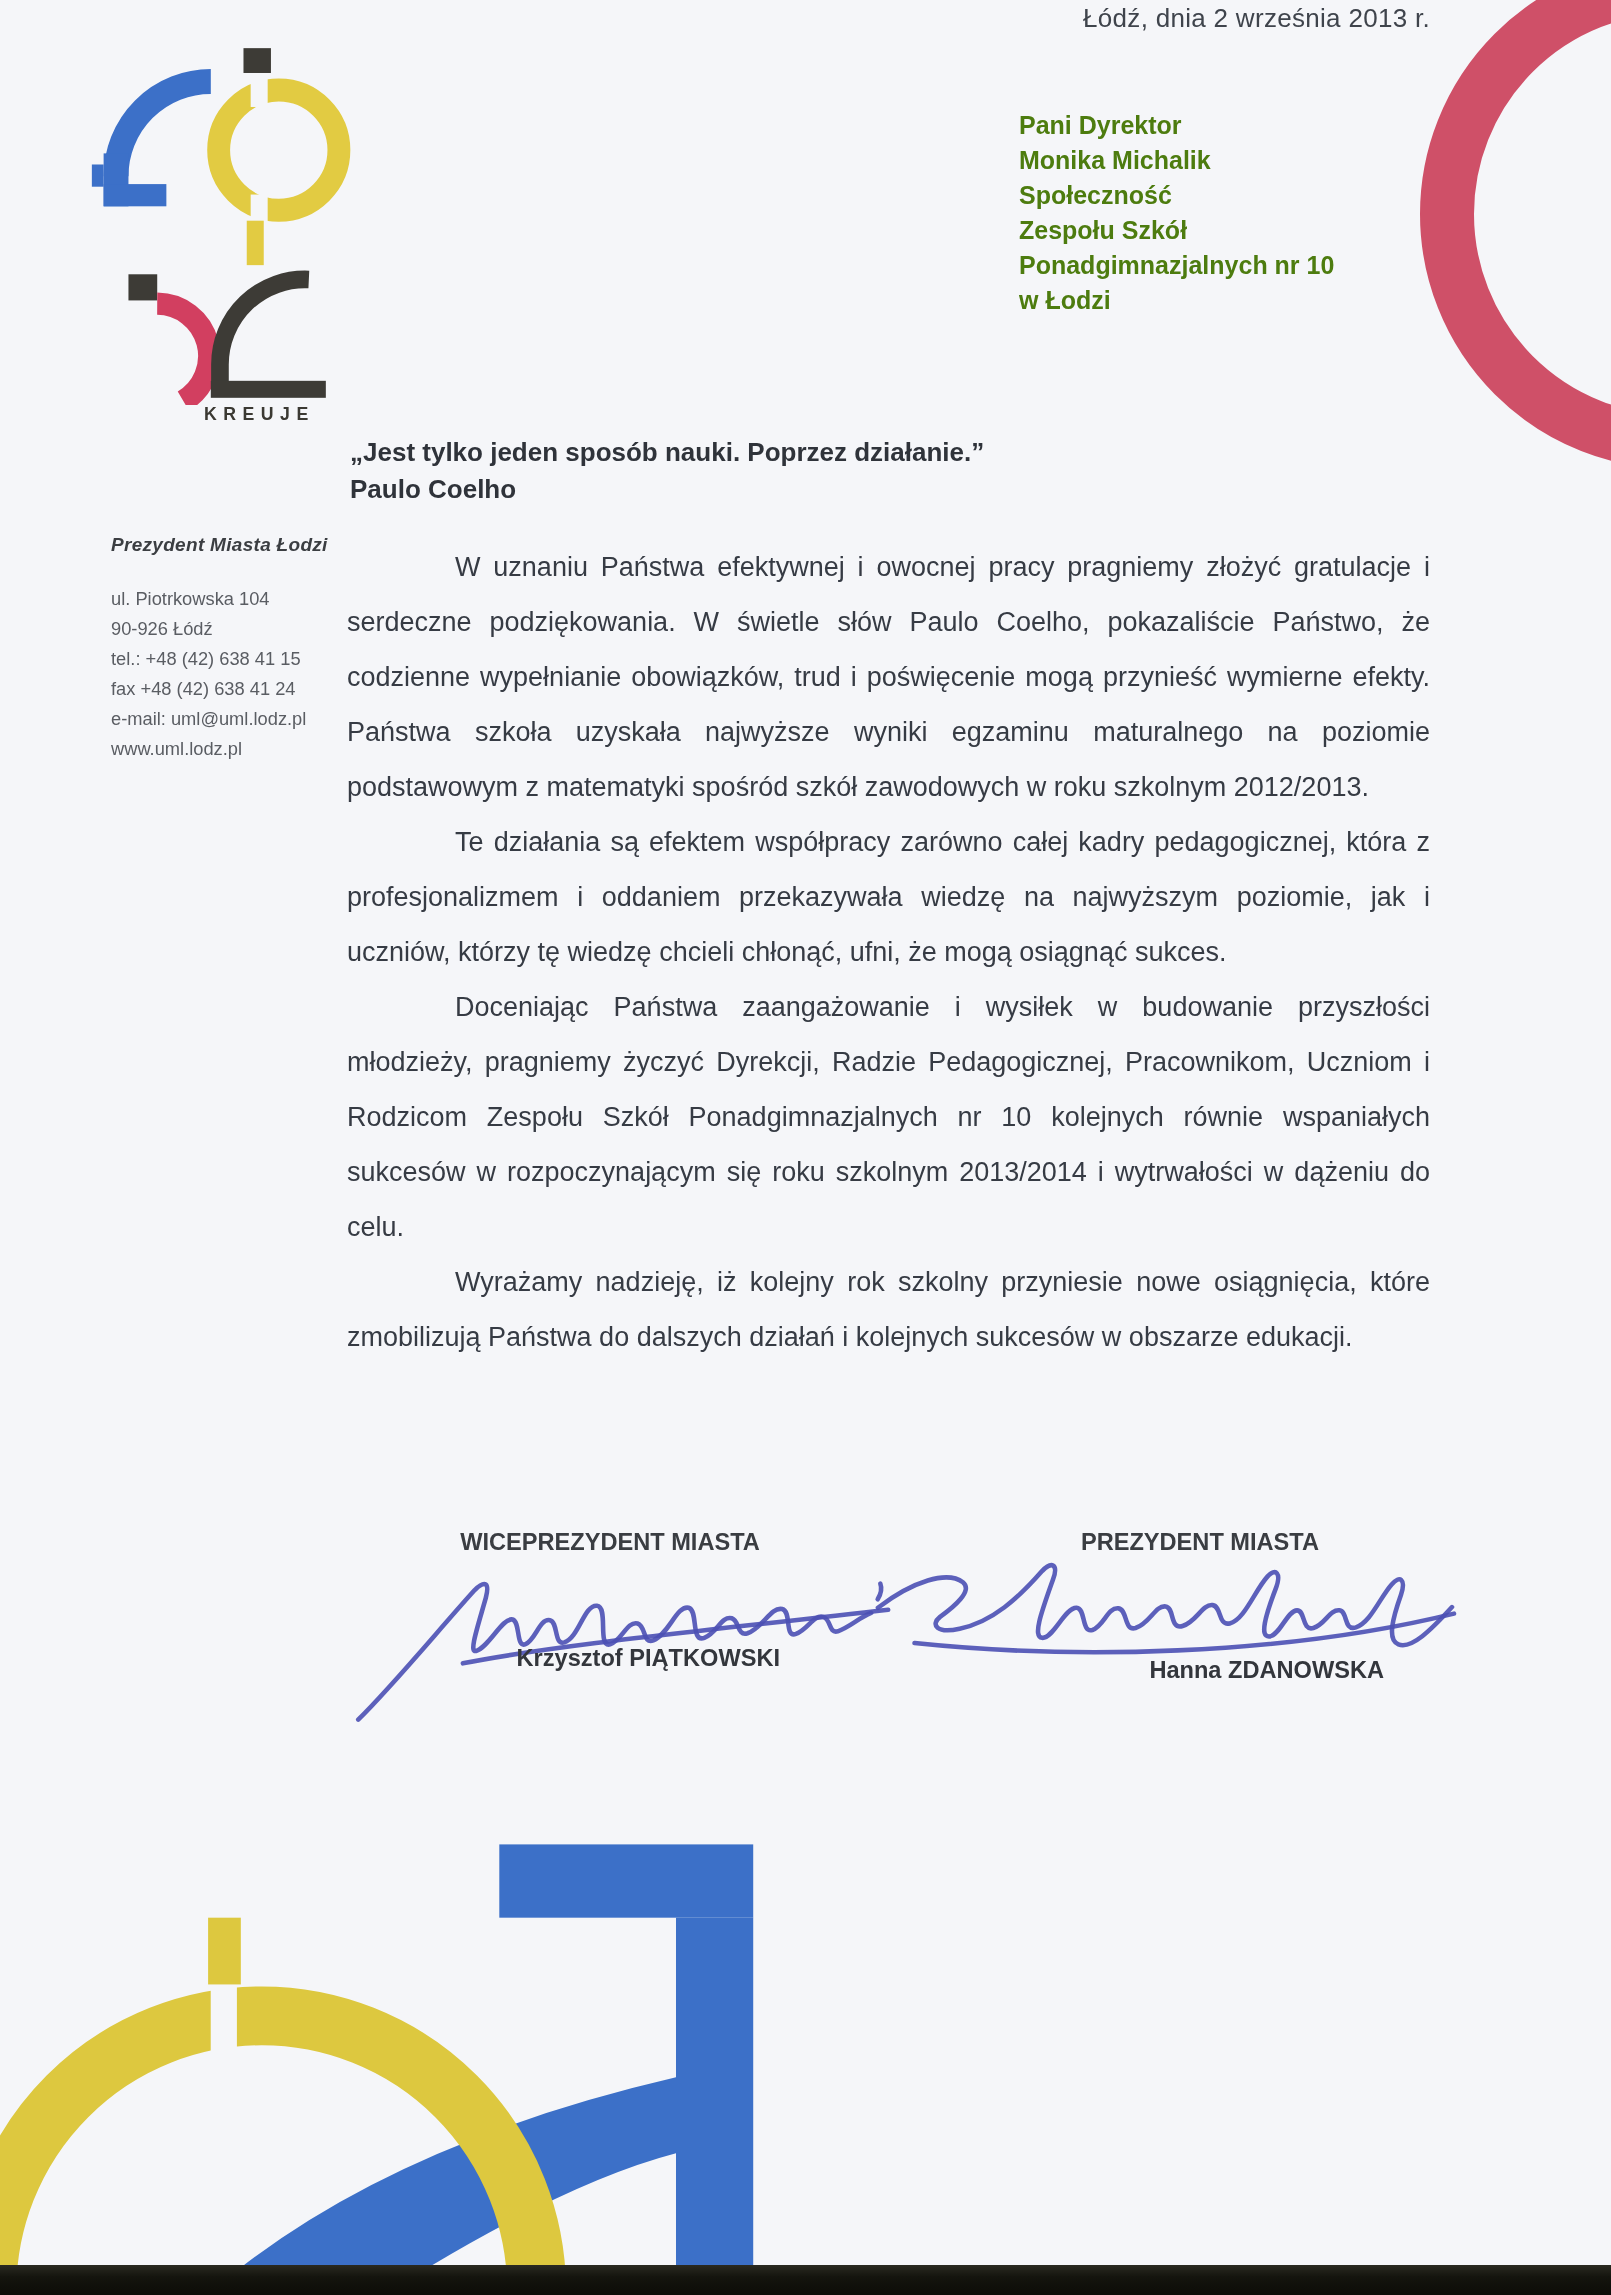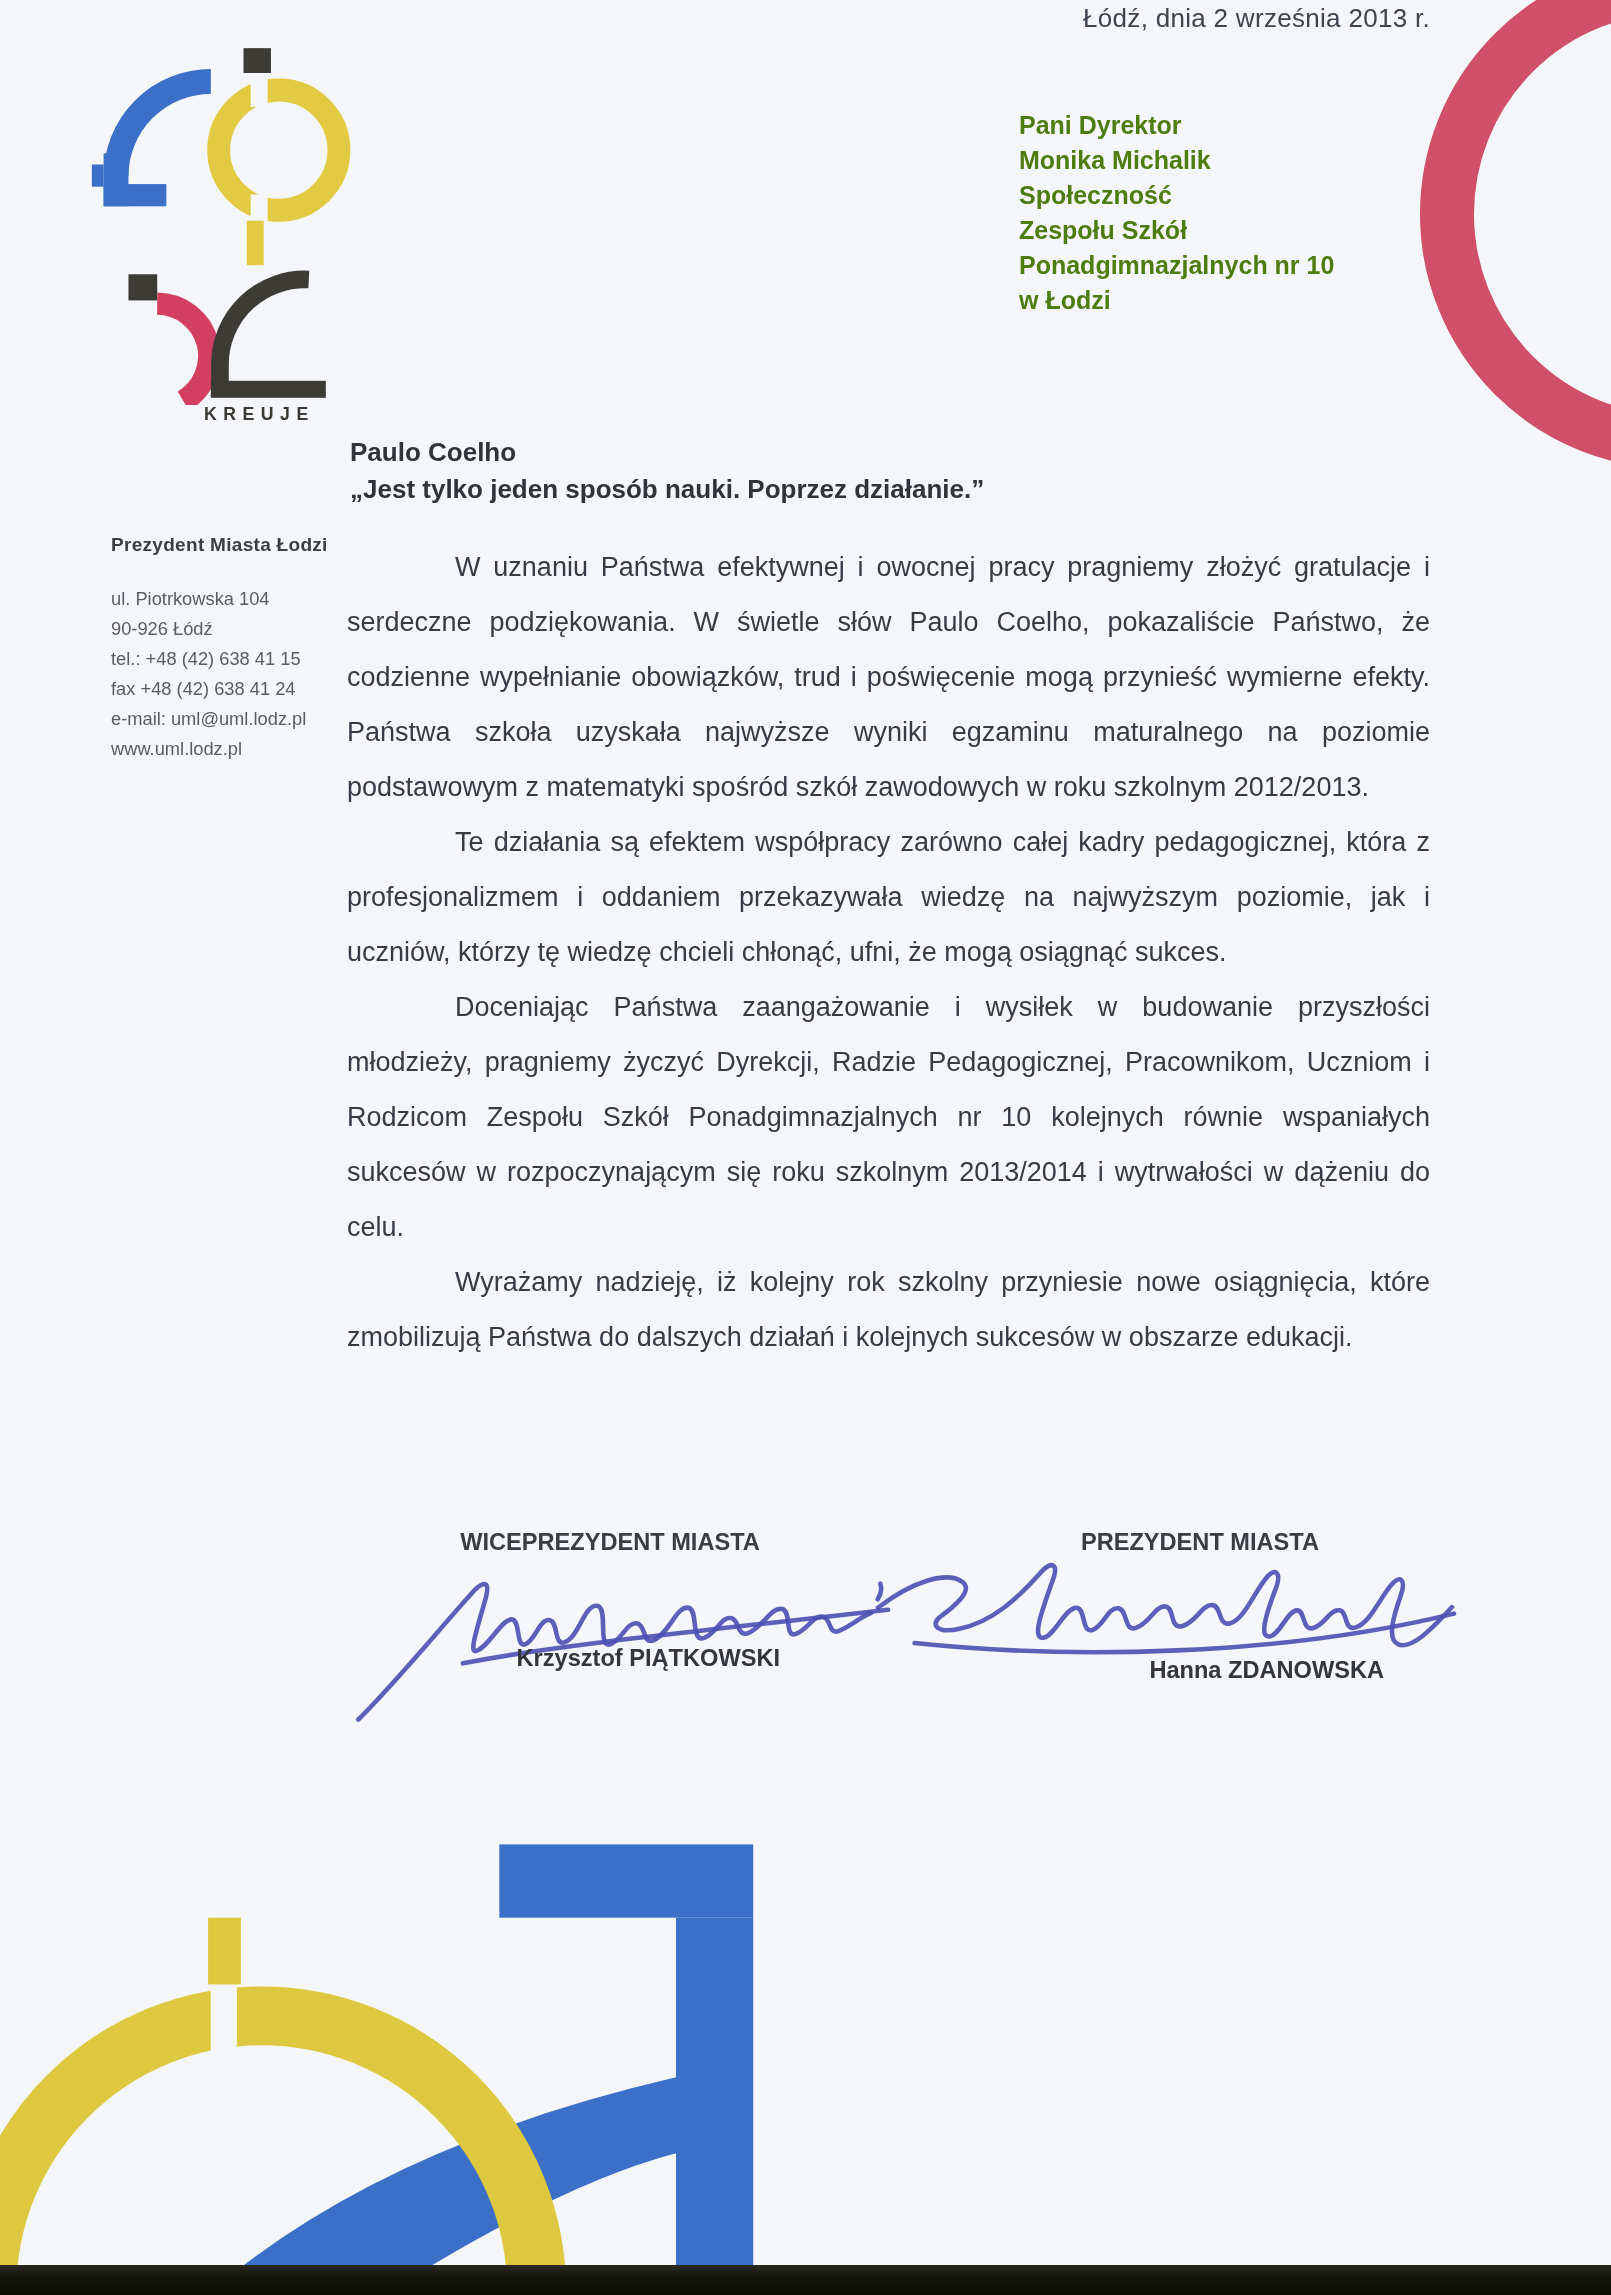--- a/index.html
+++ b/index.html
@@ -20,21 +20,21 @@
     left:785px;top:2.6px;width:645px;text-align:right;
     font-size:26px;color:#3f444c;letter-spacing:0.3px;
   }
   
   .recipient{
     left:1019px;top:108px;font-weight:bold;font-size:25px;line-height:35px;color:#4d7c0f;
   }
   
   .quote-block{left:350px;top:434px;font-weight:bold;font-size:26px;line-height:37px;color:#2f333a;}
   
-  .sidebar-header{left:111px;top:534px;font-size:19px;font-weight:bold;color:#3b3e42;letter-spacing:0.3px;}
+  .sidebar-header{left:111px;top:534px;font-size:19px;font-weight:bold;color:#3b3e42;letter-spacing:0.3px;font-style:italic;}
   .sidebar-address{left:111px;top:584px;font-size:18.3px;line-height:30px;color:#5a5d63;}
   
   .body-text{left:347px;top:540px;width:1083px;font-size:27px;line-height:55px;text-align:justify;color:#363b44;}
   .body-text p{margin:0;text-indent:108px;}
   
   .sig-title{font-weight:bold;font-size:23.6px;color:#3a3d42;text-align:center;width:340px;}
   .sig-name{font-weight:bold;font-size:23.6px;color:#33363c;text-align:right;width:340px;}
   .sig-left-title{left:440px;top:1529px;}
   .sig-right-title{left:1030px;top:1529px;}
   .sig-left-name{left:440px;top:1645px;}
@@ -83,22 +83,22 @@
 <div class="abs recipient">
   <div>Pani Dyrektor</div>
   <div>Monika Michalik</div>
   <div>Społeczność</div>
   <div>Zespołu Szkół</div>
   <div>Ponadgimnazjalnych nr 10</div>
   <div>w Łodzi</div>
 </div>
 
 <div class="abs quote-block">
+  <div>„Jest tylko jeden sposób nauki. Poprzez działanie.”</div>
   <div>Paulo Coelho</div>
-  <div>„Jest tylko jeden sposób nauki. Poprzez działanie.”</div>
 </div>
 
 <div class="abs sidebar-header">Prezydent Miasta Łodzi</div>
 <div class="abs sidebar-address">
   <div>ul. Piotrkowska 104</div>
   <div>90-926 Łódź</div>
   <div>tel.: +48 (42) 638 41 15</div>
   <div>fax +48 (42) 638 41 24</div>
   <div>e-mail: uml@uml.lodz.pl</div>
   <div>www.uml.lodz.pl</div>

